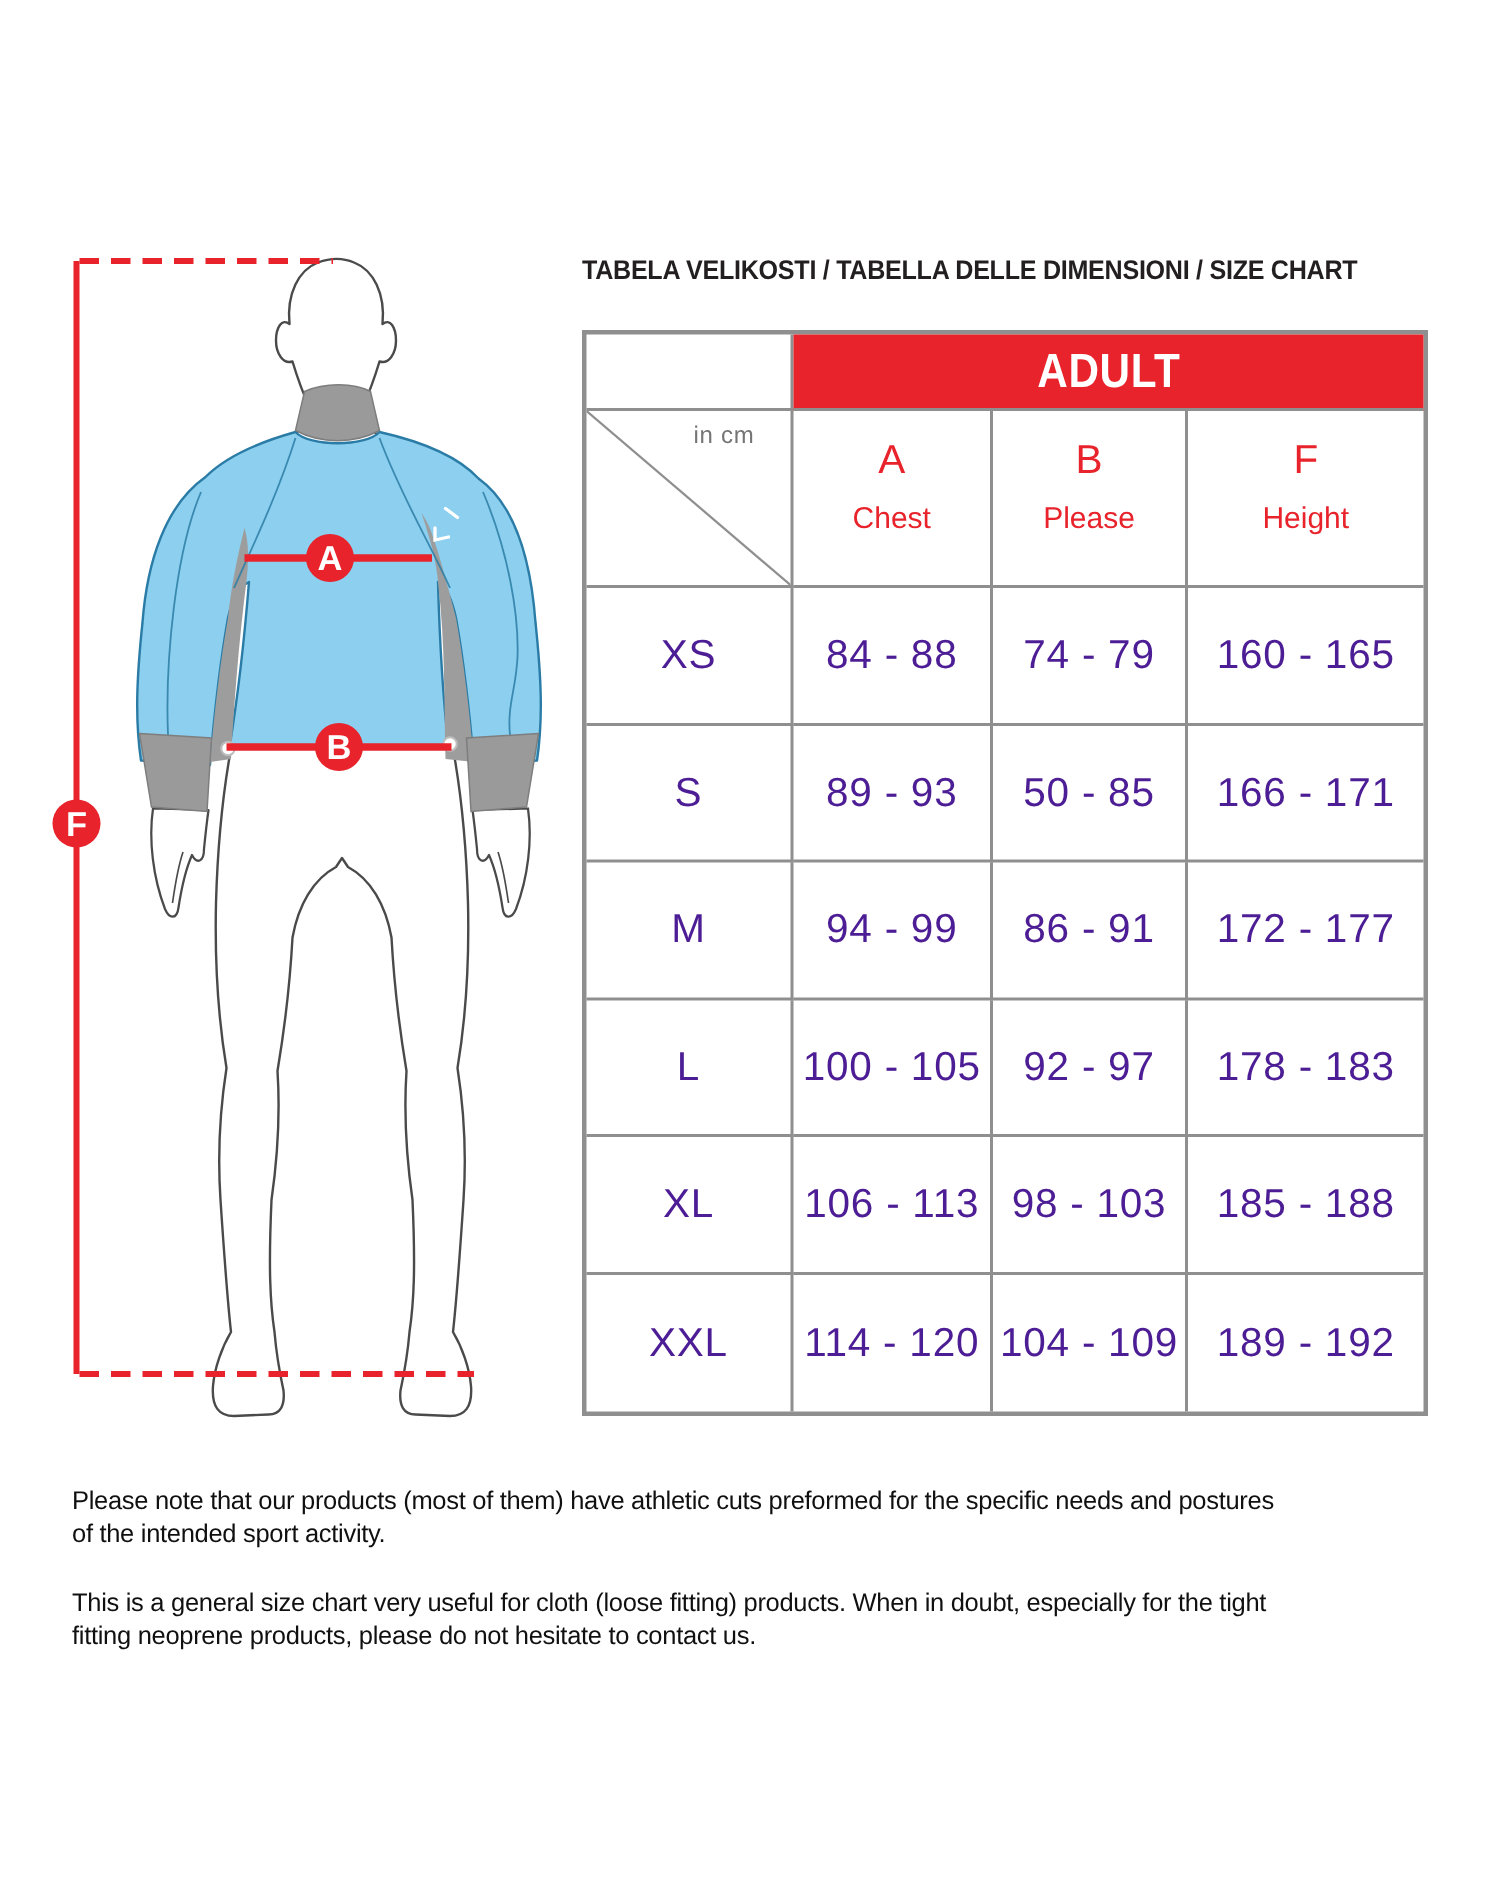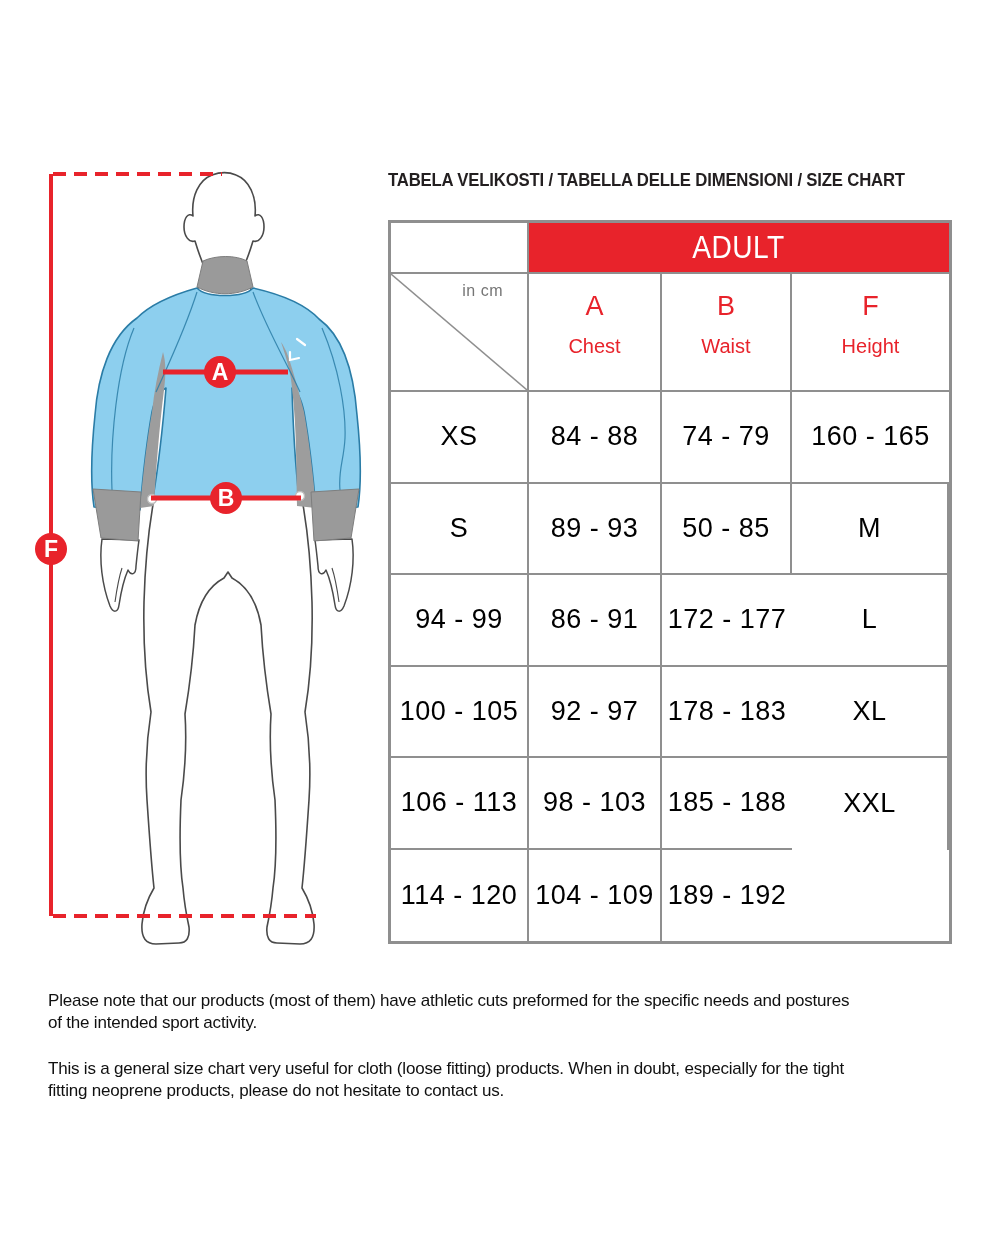--- a/index.html
+++ b/index.html
@@ -16,29 +16,29 @@
 
   
   .size-table{position:absolute;left:388px;top:220px;width:564px;
               border:3px solid #8f8f8f;background:#fff;box-sizing:border-box;
               display:grid;grid-template-columns:138px 133px 130px 157px;
               grid-template-rows:51px 118px repeat(6,91.5px);}
   .cell{border-right:2px solid #8f8f8f;border-bottom:2px solid #8f8f8f;
         display:flex;align-items:center;justify-content:center;box-sizing:border-box;}
   .cell.last-col{border-right:none;}
   .cell.last-row{border-bottom:none;}
-  .adult-header{grid-column:2/5;background:#e8232b;color:#fff;font-size:32px;font-weight:normal;}
+  .adult-header{grid-column:2/5;background:#e8232b;color:#fff;font-size:32px;font-weight:bold;}
   .adult-header span{display:inline-block;transform:scaleX(.88);letter-spacing:.5px;}
   .unit-cell{position:relative;}
   .unit-cell svg.diag{position:absolute;left:0;top:0;width:100%;height:100%;}
   .unit-label{position:absolute;top:8px;right:24px;font-size:16px;color:#757575;letter-spacing:.5px;}
   .col-header{flex-direction:column;justify-content:flex-start;padding-top:17px;color:#e8232b;}
   .col-header .letter{font-size:27px;line-height:30px;}
   .col-header .colname{font-size:20px;line-height:30px;margin-top:10px;}
-  .size-cell,.val-cell{font-size:27px;color:#000000;letter-spacing:.5px;}
+  .size-cell,.val-cell{font-size:27px;color:#4c1d95;letter-spacing:.5px;}
 
   
   .note{position:absolute;left:48px;width:930px;font-size:17px;line-height:21.5px;
         color:#101010;letter-spacing:-0.2px;}
   .note-1{top:990px;}
   .note-2{top:1058px;}
   .note span{display:block;}
 </style>
 </head>
 <body>
@@ -139,35 +139,36 @@
         <line x1="0" y1="0" x2="100" y2="100" stroke="#8f8f8f" stroke-width="1.5" vector-effect="non-scaling-stroke"></line>
       </svg>
       <span class="unit-label">in cm</span>
     </div>
     <div class="cell col-header">
       <div class="letter">A</div>
       <div class="colname">Chest</div>
     </div>
     <div class="cell col-header">
       <div class="letter">B</div>
-      <div class="colname">Waist</div>
+      <div class="colname">Please</div>
     </div>
     <div class="cell col-header last-col">
       <div class="letter">F</div>
       <div class="colname">Height</div>
     </div>
 
     <div class="cell size-cell">XS</div>
     <div class="cell val-cell">84 - 88</div>
     <div class="cell val-cell">74 - 79</div>
     <div class="cell val-cell last-col">160 - 165</div>
 
     <div class="cell size-cell">S</div>
     <div class="cell val-cell">89 - 93</div>
     <div class="cell val-cell">50 - 85</div>
+    <div class="cell val-cell last-col">166 - 171</div>
 
     <div class="cell size-cell">M</div>
     <div class="cell val-cell">94 - 99</div>
     <div class="cell val-cell">86 - 91</div>
     <div class="cell val-cell last-col">172 - 177</div>
 
     <div class="cell size-cell">L</div>
     <div class="cell val-cell">100 - 105</div>
     <div class="cell val-cell">92 - 97</div>
     <div class="cell val-cell last-col">178 - 183</div>

